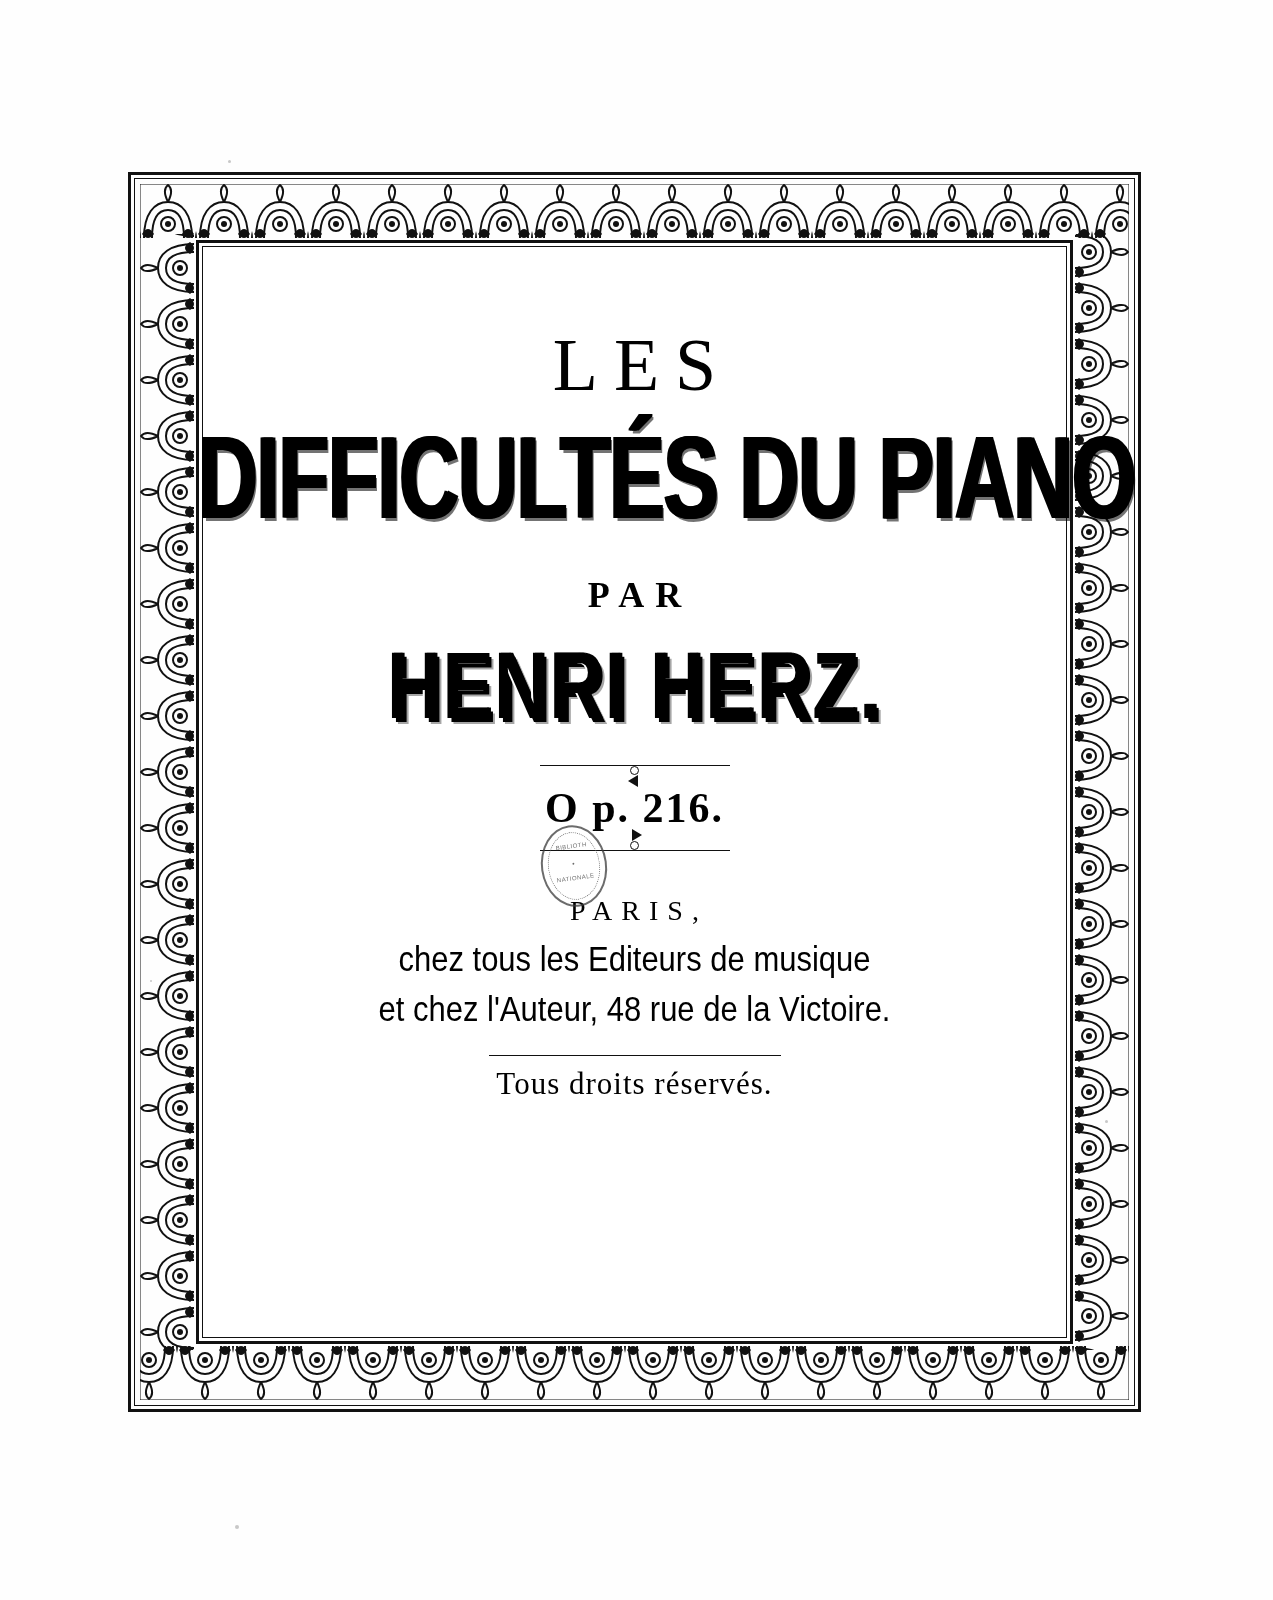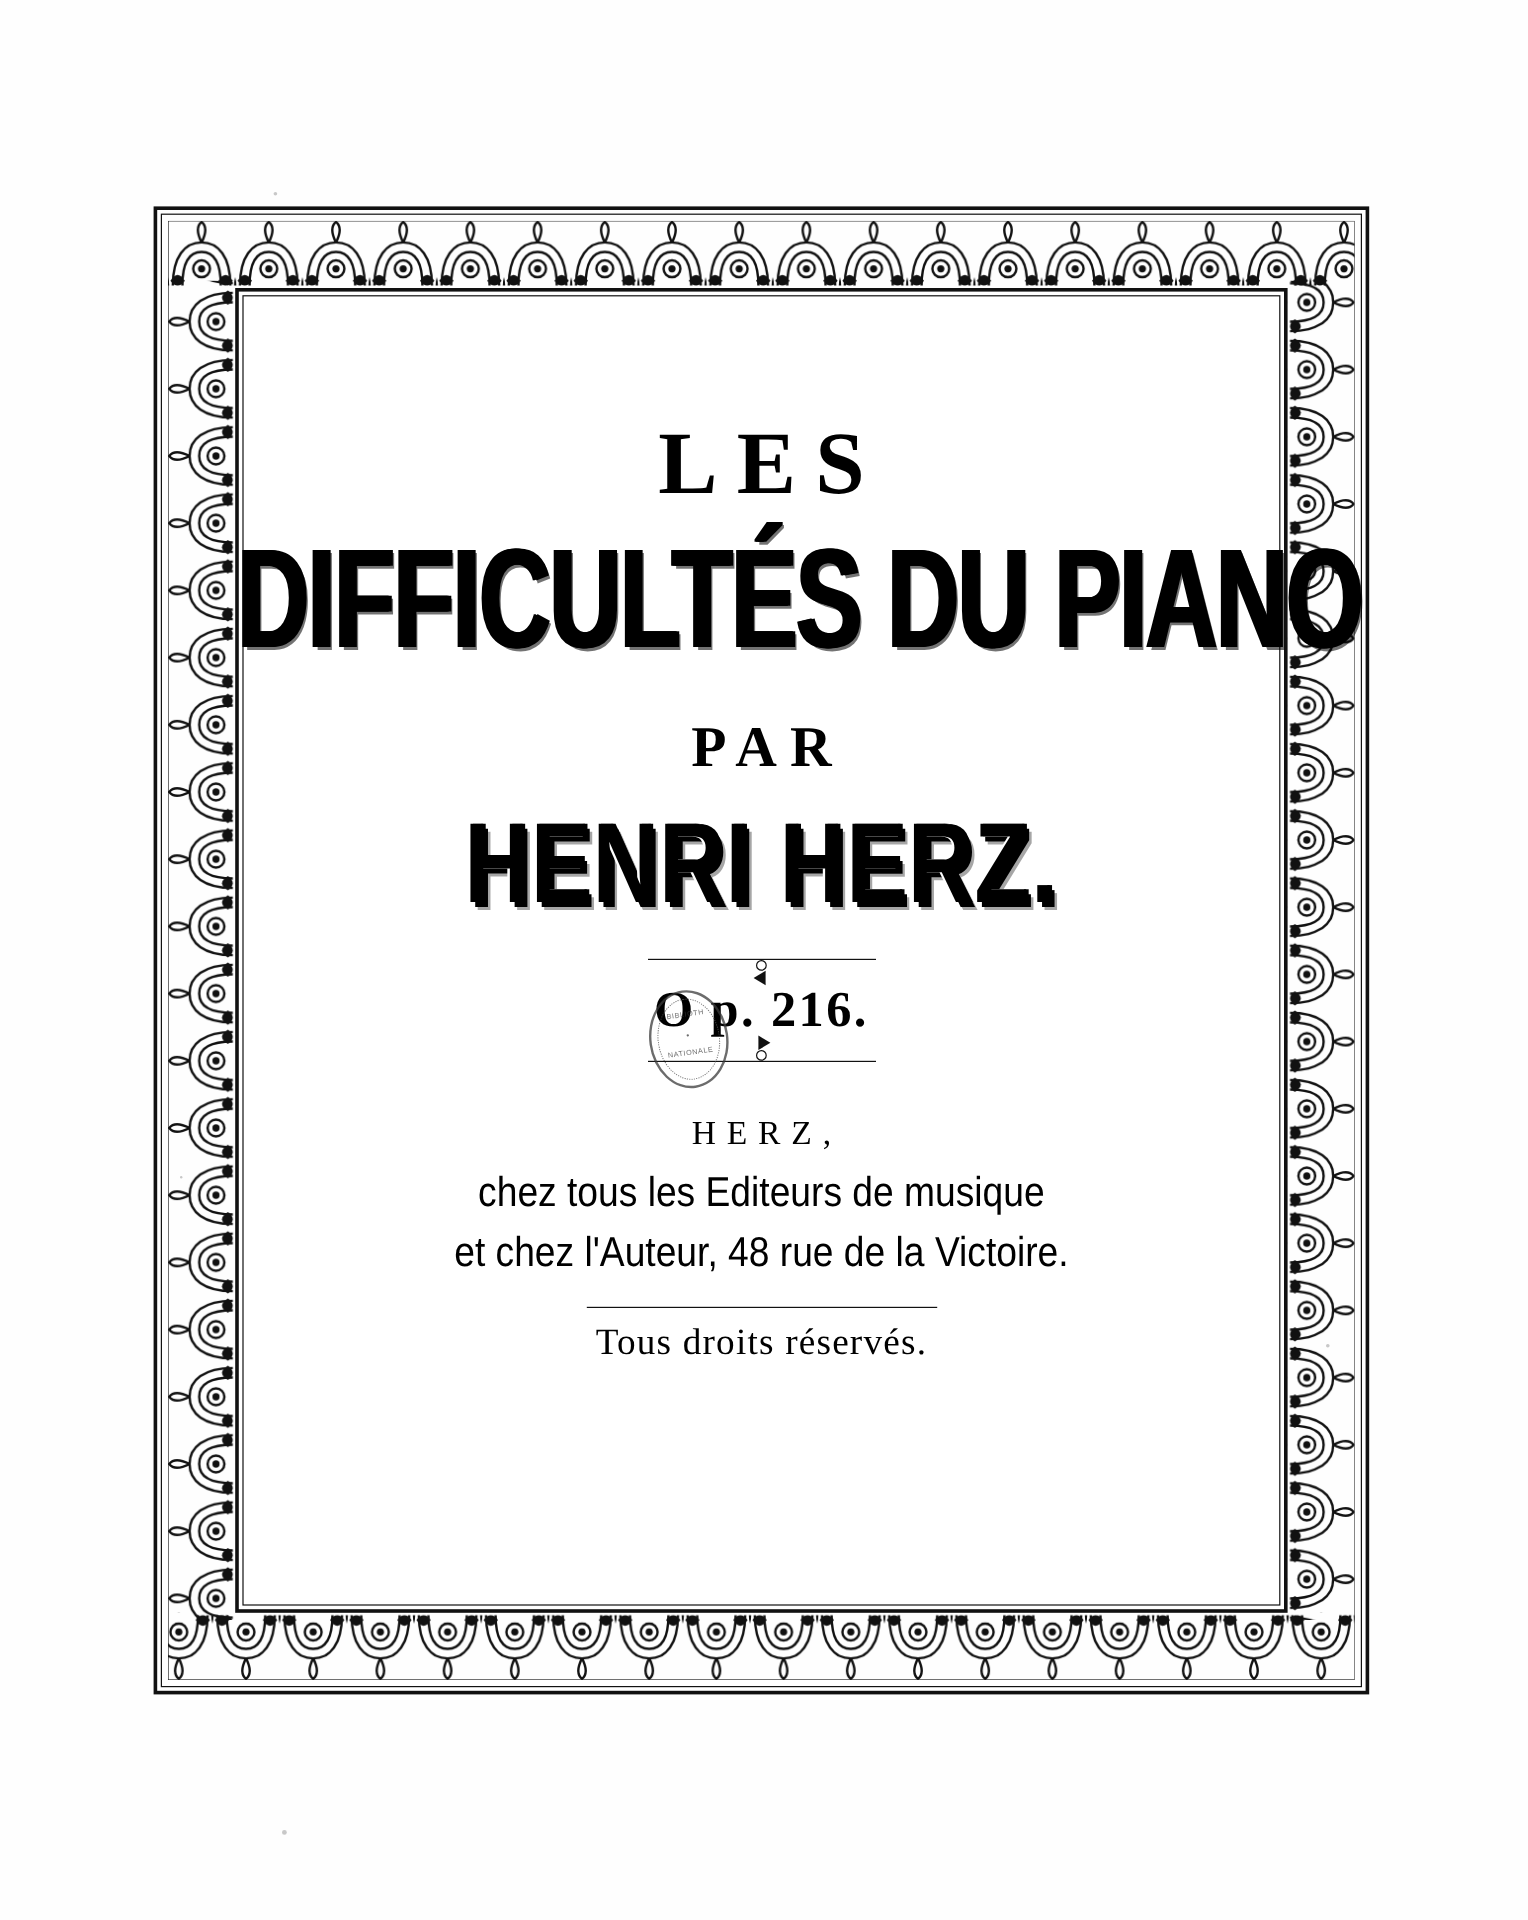--- a/index.html
+++ b/index.html
@@ -82,24 +82,24 @@
   .content {
     position: absolute;
     left: 206px;
     top: 250px;
     width: 857px;
     height: 1084px;
     text-align: center;
   }
 
   .line-les {
-    margin-top: 100px;
+    margin-top: 78px;
     font-family: "Liberation Serif", serif;
     font-size: 74px;
-    font-weight: 700;
+    font-weight: 400;
     letter-spacing: 16px;
     line-height: 1;
     text-indent: 16px;
     text-align: center;
   }
 
   .line-main {
     margin-top: 36px;
     font-family: "Liberation Sans", sans-serif;
     font-size: 81px;
@@ -111,21 +111,21 @@
     text-shadow:
        2px 0 0 #000,
       -1px 0 0 #000,
        3px 2px 0 rgba(0,0,0,.55);
     white-space: nowrap;
   }
 
   .line-par {
     margin-top: 58px;
     font-family: "Liberation Serif", serif;
-    font-size: 48px;
+    font-size: 36px;
     font-weight: 700;
     letter-spacing: 11px;
     text-indent: 11px;
     line-height: 1;
   }
 
   .line-author {
     margin-top: 36px;
     font-family: "Liberation Sans", sans-serif;
     font-size: 74px;
@@ -325,21 +325,21 @@
     <div class="opus-row">
       <div class="opus-rule"></div>
       <div class="opus-dot"></div>
       <div class="opus-arrow-l"></div>
       <div class="opus-text">O p. 216.</div>
       <div class="opus-arrow-r"></div>
       <div class="opus-dot"></div>
       <div class="opus-rule"></div>
     </div>
 
-    <div class="city">HERZ,</div>
+    <div class="city">PARIS,</div>
     <div class="pub1">chez tous les Editeurs de musique</div>
     <div class="pub2">et chez l'Auteur, 48 rue de la Victoire.</div>
 
     <div class="rights-rule"></div>
     <div class="rights">Tous  droits  réservés.</div>
   </div>
 
   <div class="stamp">
     <div class="s-in"></div>
     <div class="s-txt t1">BIBLIOTH</div>

